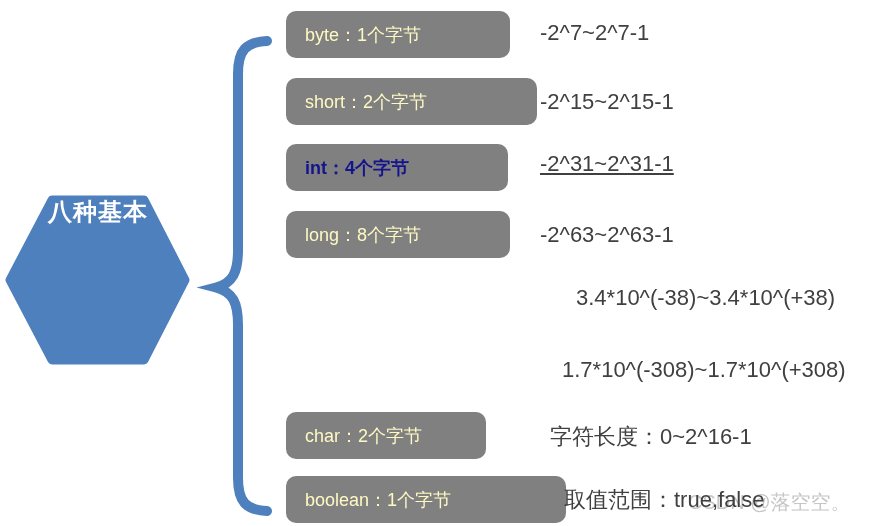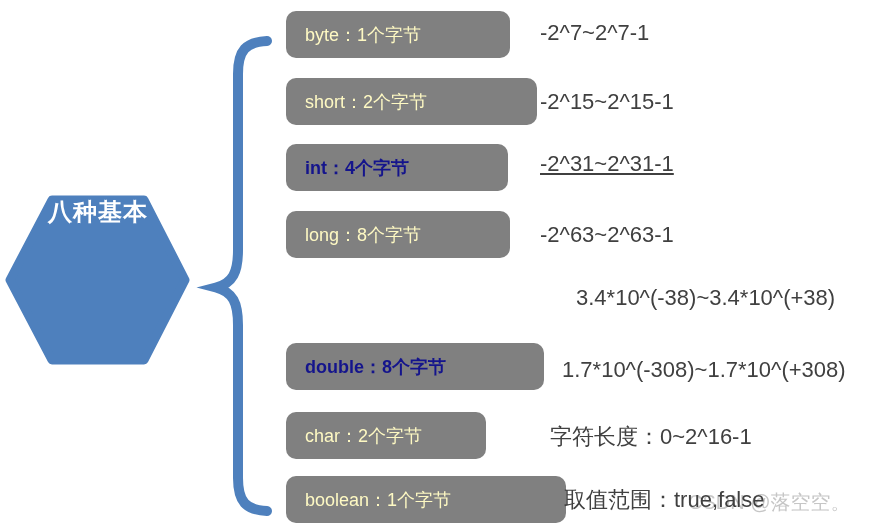--- a/index.html
+++ b/index.html
@@ -91,23 +91,20 @@
       <span>long：8个字节</span>
     </div>
     <span class="range">-2^63~2^63-1</span>
   </div>
 
   <div class="row r5">
     <span class="range">3.4*10^(-38)~3.4*10^(+38)</span>
   </div>
 
   <div class="row r6">
-    <div class="box emph">
-      <span>double：8个字节</span>
-    </div>
     <span class="range">1.7*10^(-308)~1.7*10^(+308)</span>
   </div>
 
   <div class="row r7">
     <div class="box">
       <span>char：2个字节</span>
     </div>
     <span class="range">字符长度：0~2^16-1</span>
   </div>
 

